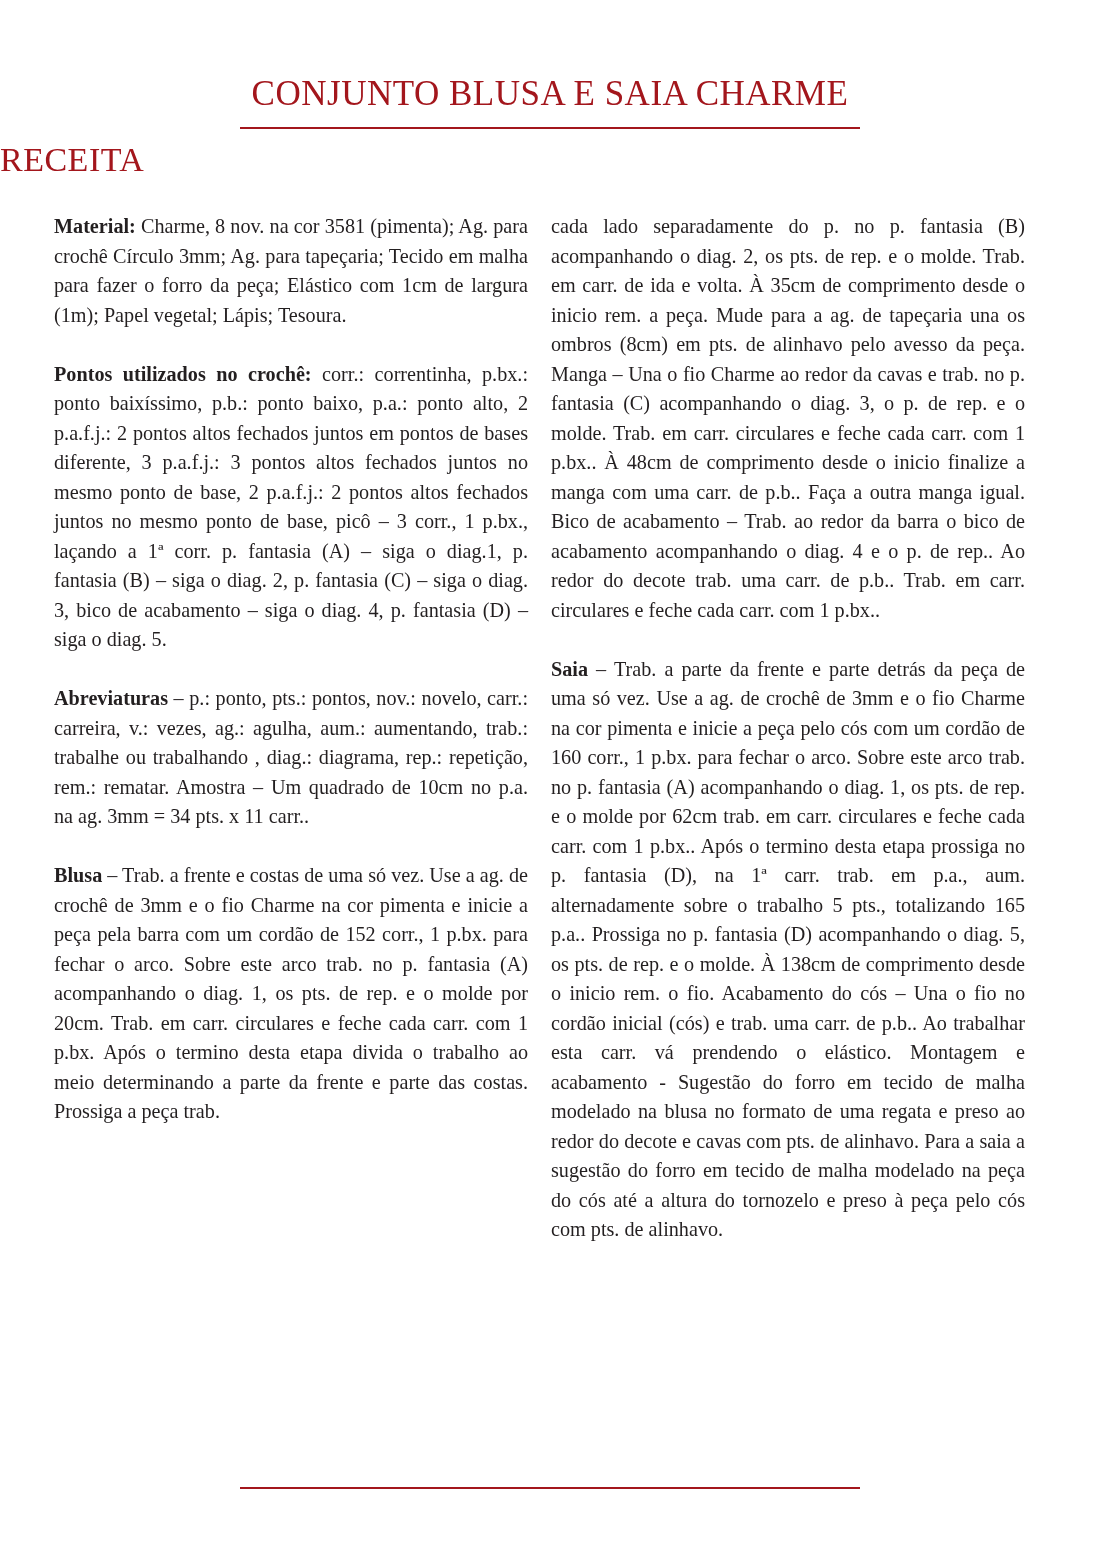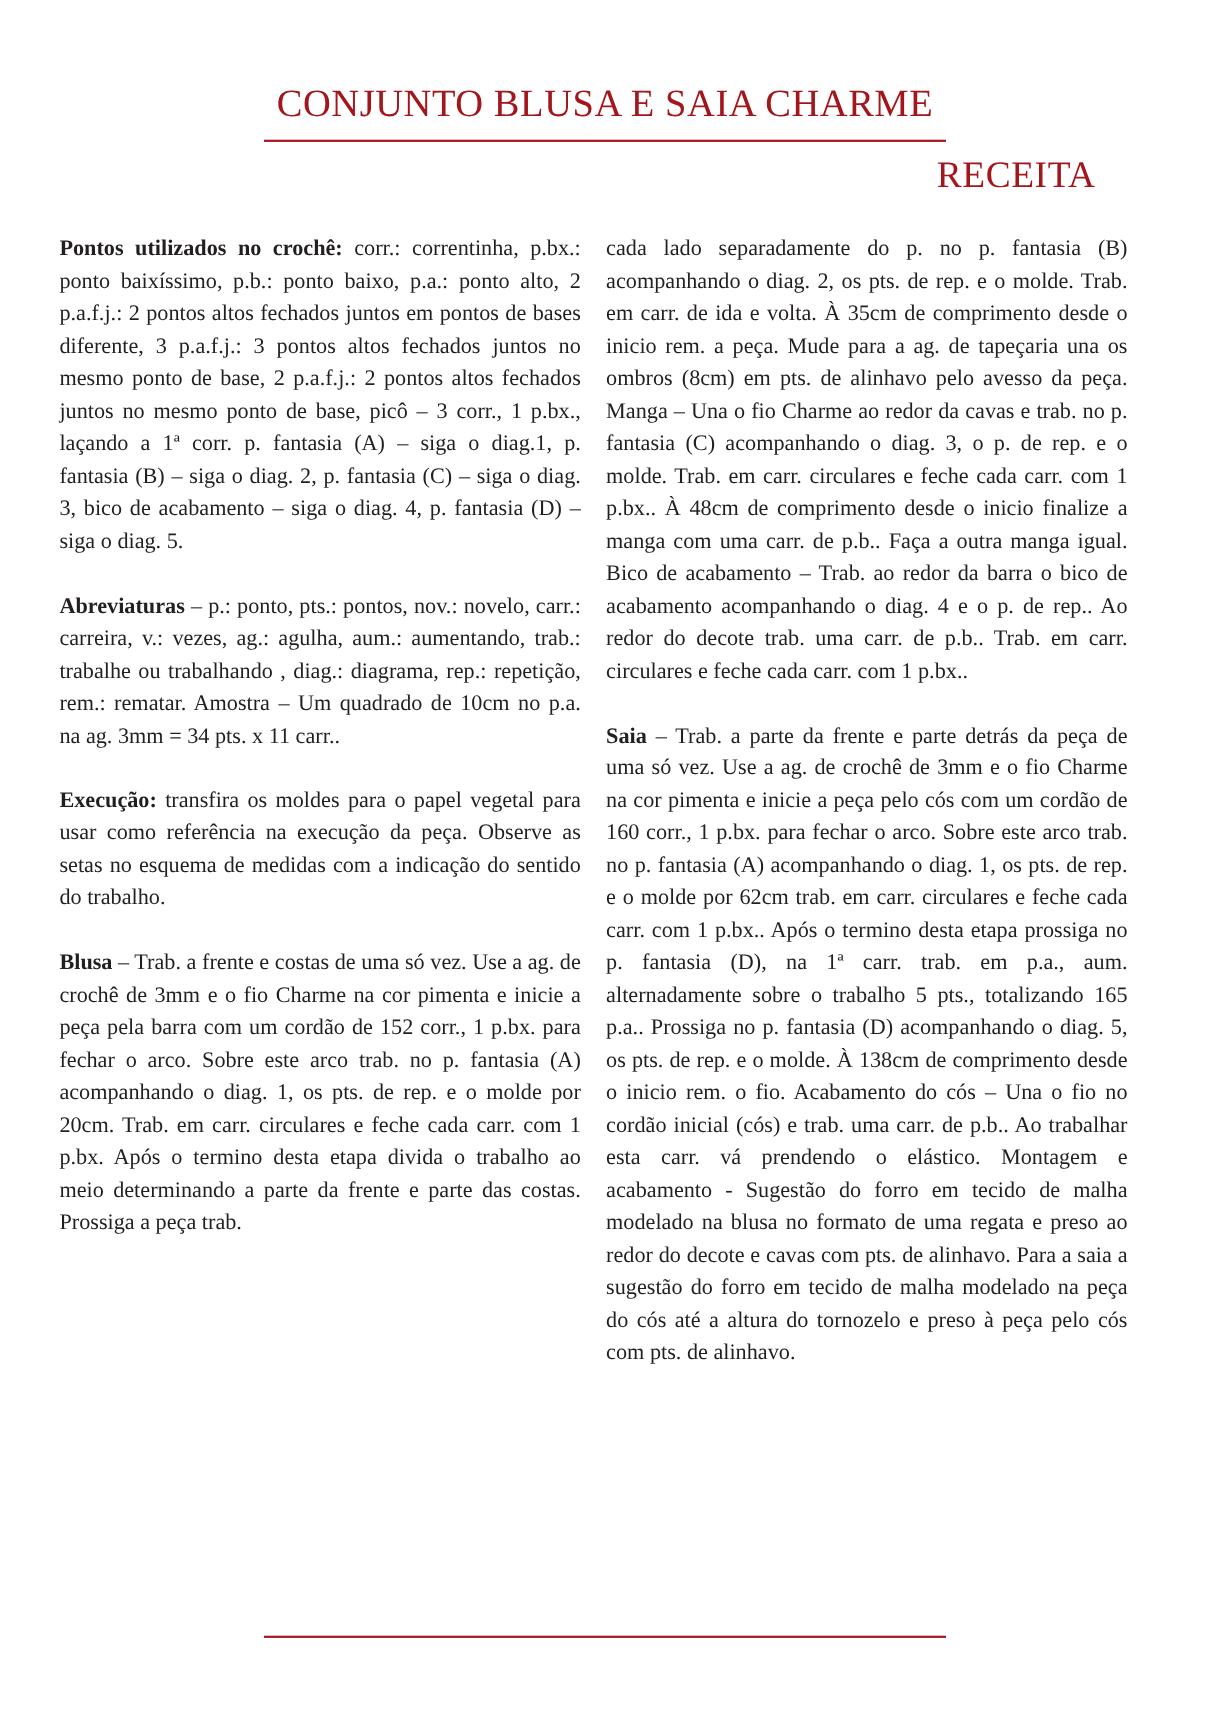--- a/index.html
+++ b/index.html
@@ -1,42 +1,42 @@
 <!DOCTYPE html>
 <html><head>
 <meta charset="utf-8">
 <style>
   html, body { margin: 0; padding: 0; background: #ffffff; }
   body { width: 1100px; height: 1556px; position: relative; overflow: hidden;
          font-family: "Liberation Serif", "DejaVu Serif", serif; color: #231f20; }
   .title { position: absolute; left: 0; width: 1100px; top: 72px; text-align: center;
            color: #a3161c; font-size: 35px; letter-spacing: 0.5px; line-height: 44px; }
-  .subtitle { position: absolute; left: 0; width: 996px; top: 138px; text-align: right;
+  .subtitle { position: absolute; left: 0; width: 996px; top: 138px; text-align: left;
               color: #a3161c; font-size: 34px; letter-spacing: 0.5px; line-height: 44px; }
   .rule { position: absolute; left: 240px; width: 620px; height: 2px; background: #a3161c; }
   .rule.top { top: 127px; }
   .rule.bottom { top: 1487px; }
   .col { position: absolute; top: 212px; font-size: 20.2px; line-height: 29.5px;
          text-align: justify; hyphens: manual; }
   .col.left { left: 54px; width: 474px; }
   .col.right { left: 551px; width: 474px; }
   .col p { margin: 0 0 29.5px 0; }
   .col b { font-weight: bold; }
 </style>
 </head>
 <body>
 
 <div class="title">CONJUNTO BLUSA E SAIA CHARME</div>
 <div class="rule top"></div>
 <div class="subtitle">RECEITA</div>
 
 <div class="col left">
+  <p><b>Material:</b><span> Charme, 8 nov. na cor 3581 (pimenta); Ag. para crochê Círculo 3mm; Ag. para tapeça­ria; Tecido em malha para fazer o forro da peça; Elástico com 1cm de largura (1m); Papel vegetal; Lápis; Tesoura.</span></p>
   <p><b>Pontos utilizados no crochê:</b><span> corr.: correntinha, p.bx.: ponto baixíssimo, p.b.: ponto baixo, p.a.: ponto alto, 2 p.a.f.j.: 2 pontos altos fechados juntos em pontos de bases diferente, 3 p.a.f.j.: 3 pontos altos fechados juntos no mesmo ponto de base, 2 p.a.f.j.: 2 pontos altos fechados juntos no mesmo ponto de base, picô – 3 corr., 1 p.bx., laçando a 1ª corr. p. fantasia (A) – siga o diag.1, p. fantasia (B) – siga o diag. 2, p. fantasia (C) – siga o diag. 3, bico de acabamento – siga o diag. 4, p. fantasia (D) – siga o diag. 5.</span></p>
   <p><b>Abreviaturas</b><span> – p.: ponto, pts.:  pontos,  nov.: no­velo, carr.: carreira,  v.: vezes, ag.: agulha, aum.: aumentando,  trab.: trabalhe ou trabalhando , diag.: diagrama, rep.: repetição, rem.: rematar. Amostra – Um quadrado de 10cm no p.a. na ag. 3mm = 34 pts. x 11 carr..</span></p>
-  <p><b>Execução:</b><span> transfira os moldes para o papel ve­getal para usar como referência na execução da peça. Observe as setas no esquema de medidas com a indicação do sentido do trabalho.</span></p>
   <p><b>Blusa</b><span> – Trab. a frente e costas de uma só vez. Use a ag. de crochê de 3mm e o fio Charme na cor pimenta e inicie a peça pela barra com um cordão de 152 corr., 1 p.bx. para fechar o arco. Sobre este arco trab. no p. fantasia (A) acom­panhando o diag. 1, os pts. de rep. e o molde por 20cm.  Trab. em carr. circulares e feche cada carr. com 1 p.bx. Após o termino desta etapa divida o trabalho ao meio determinando a parte da frente e parte das costas. Prossiga a peça trab.</span></p>
 </div>
 
 <div class="col right">
   <p><span>cada lado separadamente do p. no p. fantasia (B) acompanhando o diag. 2, os pts. de rep. e o molde. Trab. em carr. de ida e volta. À 35cm de comprimento desde o inicio rem. a peça. Mude para a ag. de tapeçaria una os ombros (8cm) em pts. de alinhavo pelo avesso da peça. Manga – Una o fio Charme ao redor da cavas e trab. no p. fantasia (C) acompanhando o diag. 3, o p. de rep. e o molde. Trab. em carr. circulares e feche cada carr. com 1 p.bx.. À 48cm de comprimento desde o inicio  finalize a manga com uma carr. de p.b.. Faça a outra manga igual. Bico de acaba­mento – Trab. ao redor da barra o bico de aca­bamento acompanhando o diag. 4 e o p. de rep.. Ao redor do decote trab. uma carr. de p.b.. Trab. em carr. circulares e feche cada carr. com 1 p.bx..</span></p>
   <p><b>Saia</b><span> – Trab. a parte da frente e parte detrás da peça de uma só vez. Use a ag. de crochê de 3mm e o fio Charme na cor pimenta e inicie  a peça pelo cós com um cordão de 160 corr., 1 p.bx. para fechar o arco. Sobre este arco trab. no p. fanta­sia (A) acompanhando o diag. 1, os pts. de rep. e o molde por 62cm trab. em carr. circulares e fe­che cada carr. com 1 p.bx.. Após o termino desta etapa prossiga no p. fantasia (D), na 1ª carr. trab. em p.a., aum. alternadamente sobre o trabalho 5 pts., totalizando 165 p.a.. Prossiga no p. fanta­sia (D) acompanhando o diag. 5, os pts. de rep. e o molde. À 138cm de comprimento desde o inicio rem. o fio.  Acabamento do cós – Una o fio no cordão inicial (cós) e trab. uma carr. de p.b.. Ao trabalhar esta carr. vá prendendo o elástico. Montagem e acabamento - Sugestão do forro em tecido de malha modelado na blusa no formato de uma regata e preso ao redor do de­cote e cavas com pts. de alinhavo. Para a saia a sugestão do forro em tecido de malha modelado na peça do cós até a altura do tornozelo e preso à peça pelo cós com pts. de alinhavo.</span></p>
 </div>
 
 <div class="rule bottom"></div>
 

